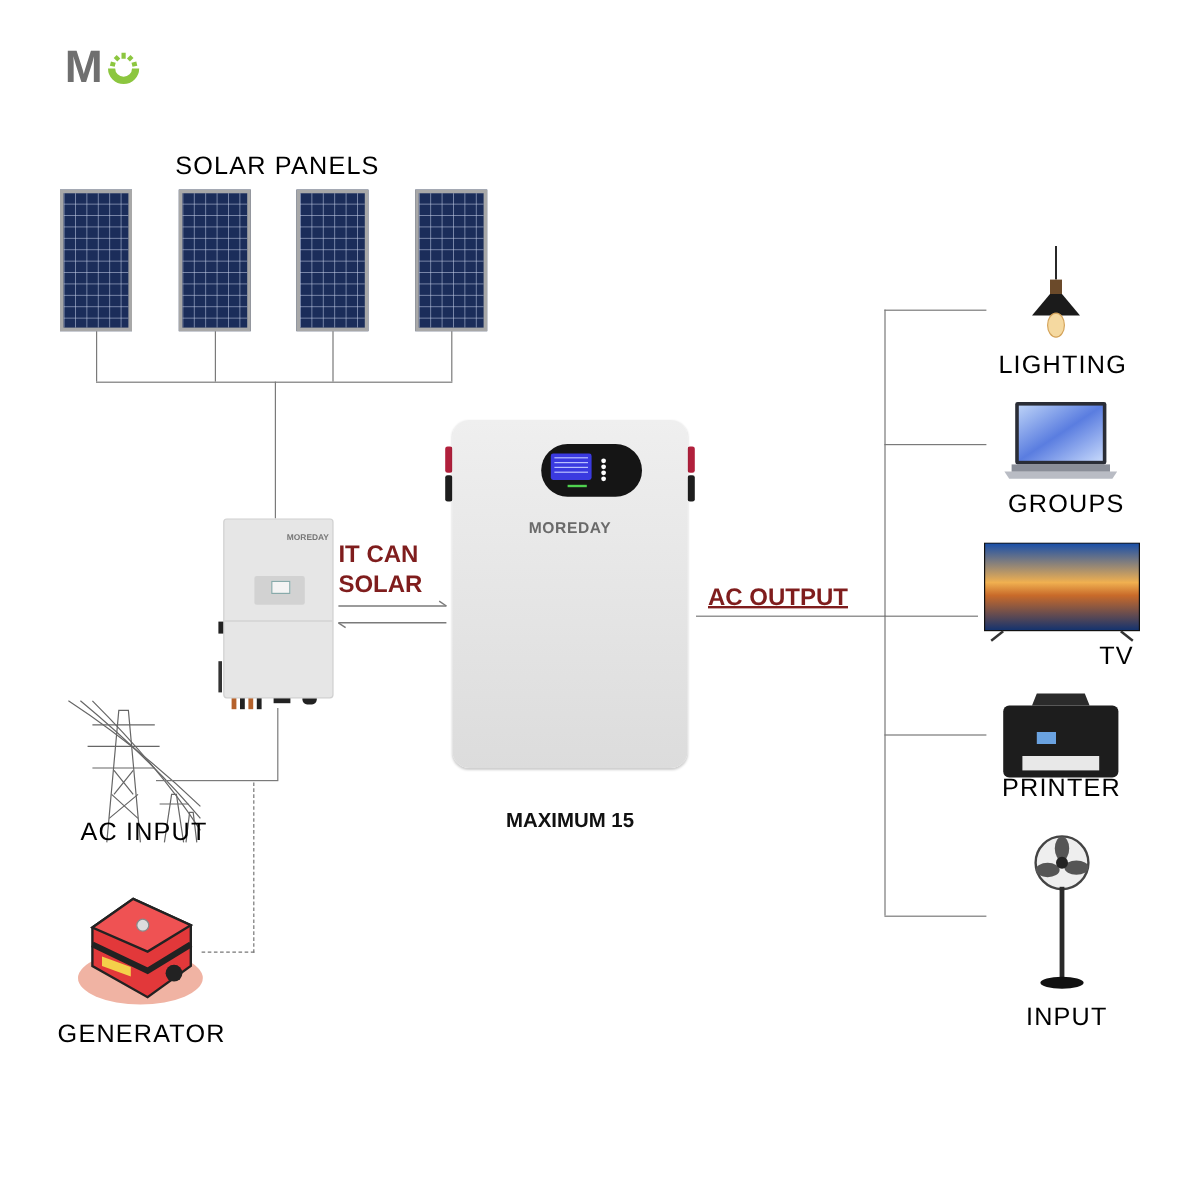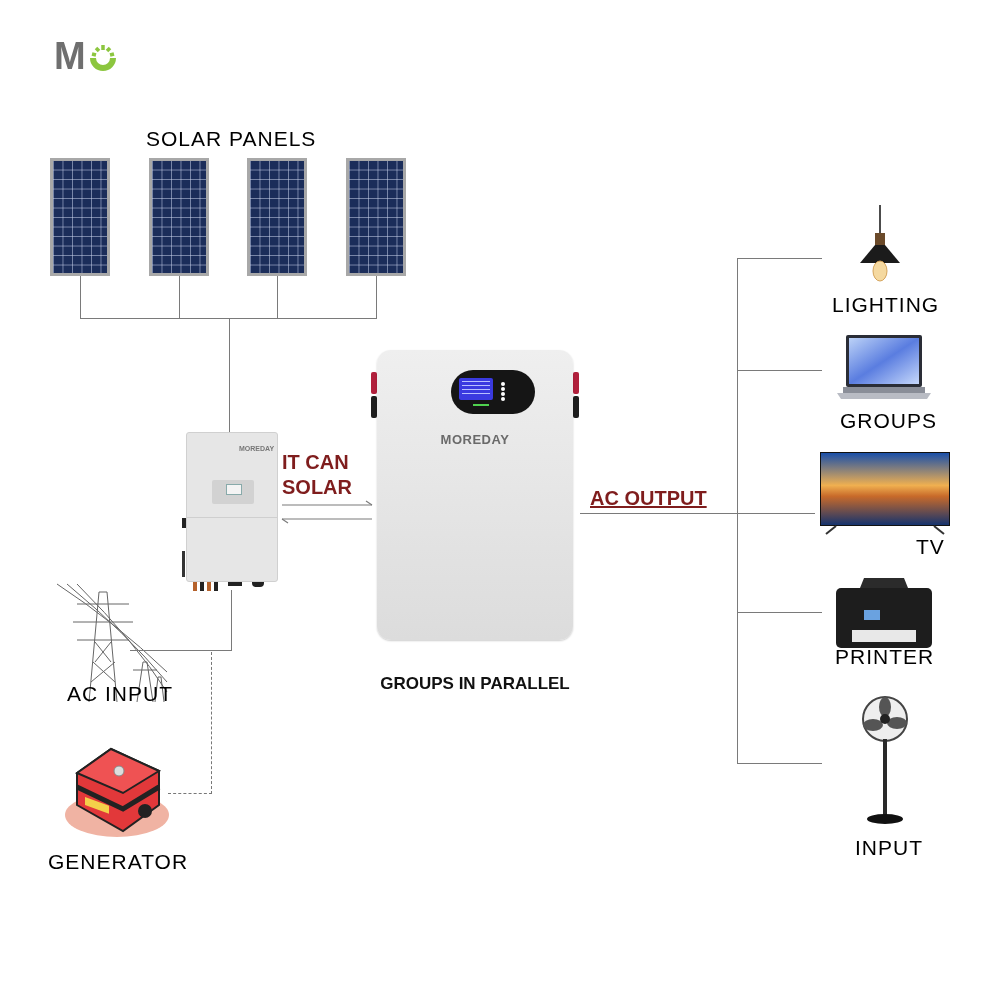--- a/index.html
+++ b/index.html
@@ -92,21 +92,21 @@
   <div class="abs lcd-shell">
     <div class="abs lcd">
       <div style="position:absolute; left:3px; top:3px; width:28px; height:1px; background:#b8c0ff; box-shadow:0 4px 0 #b8c0ff, 0 8px 0 #b8c0ff, 0 12px 0 #b8c0ff;"></div>
     </div>
     <div class="abs" style="left:50px; top:12px; width:4px; height:4px; border-radius:50%; background:#fff; box-shadow:0 5px 0 #fff, 0 10px 0 #fff, 0 15px 0 #fff;"></div>
     <div class="abs" style="left:22px; top:34px; width:16px; height:2px; background:#4fd24f;"></div>
   </div>
   <div class="abs" style="left:0; top:82px; width:196px; text-align:center; font-size:13px; font-weight:bold; color:#6a6a6a; letter-spacing:0.5px;">MOREDAY</div>
 </div>
 <div class="abs bold-black" style="left:340px; top:673px; width:270px;">
-  <div>GROUPS IN PARALLEL</div>
+  <div>MAXIMUM 15</div>
 </div>
 
 <div class="abs green" style="left:590px; top:486px; width:130px;text-decoration:underline;">AC OUTPUT</div>
 <div class="abs line" style="left:580px; top:513px; width:158px; height:1px;"></div>
 <div class="abs line" style="left:737px; top:258px; width:1px; height:505px;"></div>
 <div class="abs line" style="left:737px; top:258px; width:85px; height:1px;"></div>
 <div class="abs line" style="left:737px; top:370px; width:85px; height:1px;"></div>
 <div class="abs line" style="left:737px; top:513px; width:78px; height:1px;"></div>
 <div class="abs line" style="left:737px; top:612px; width:85px; height:1px;"></div>
 <div class="abs line" style="left:737px; top:763px; width:85px; height:1px;"></div>

